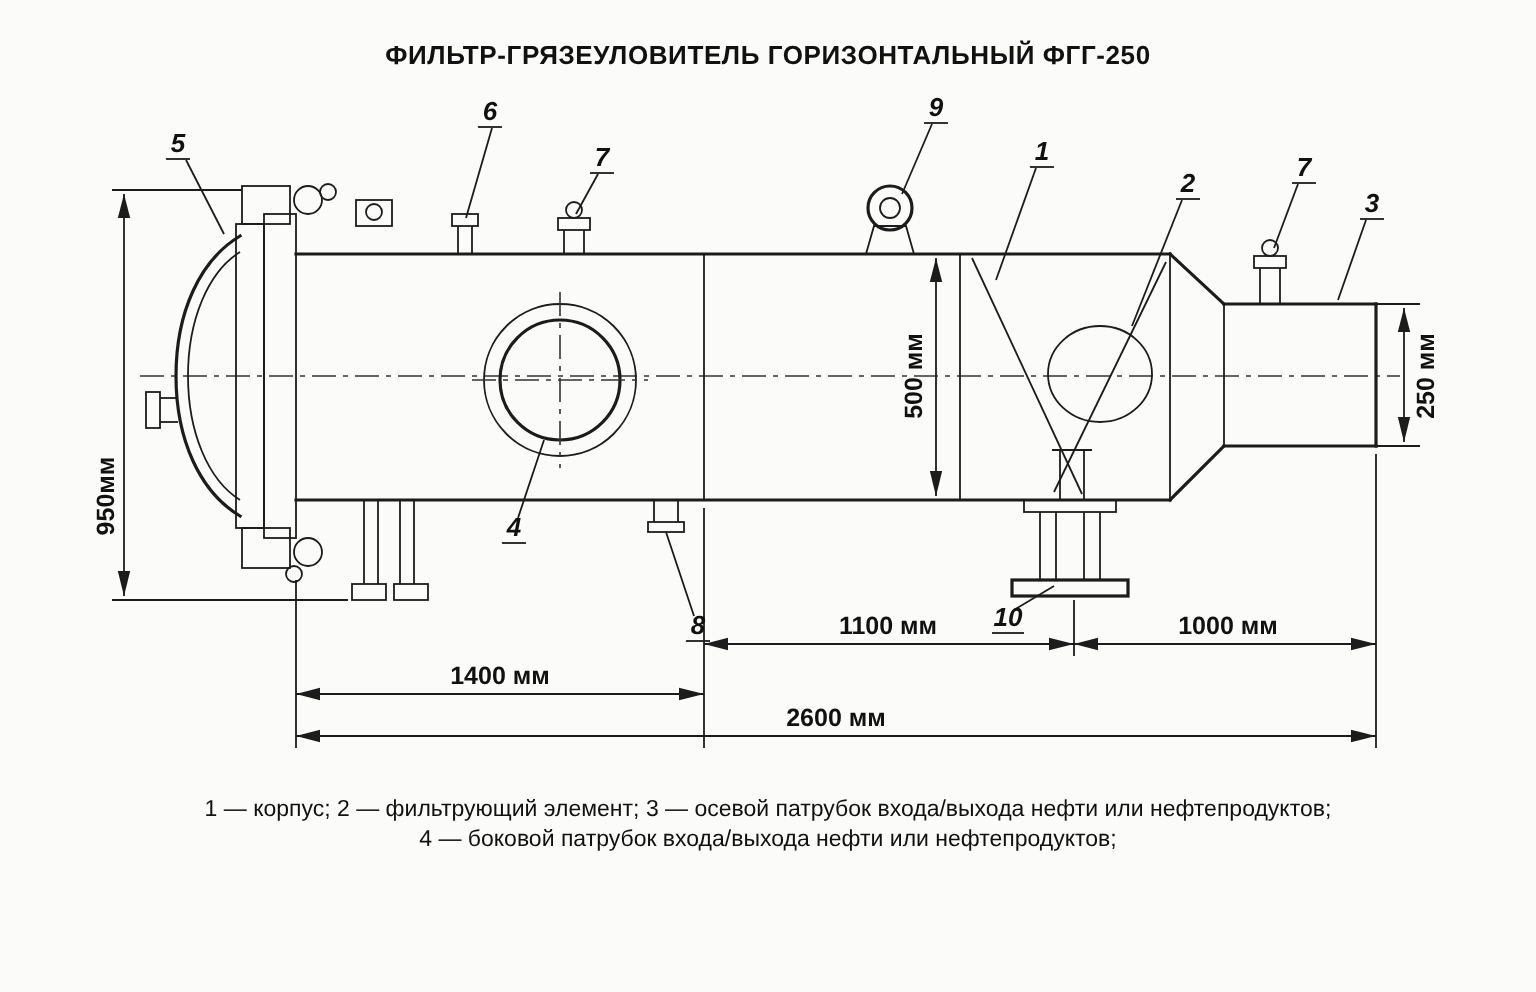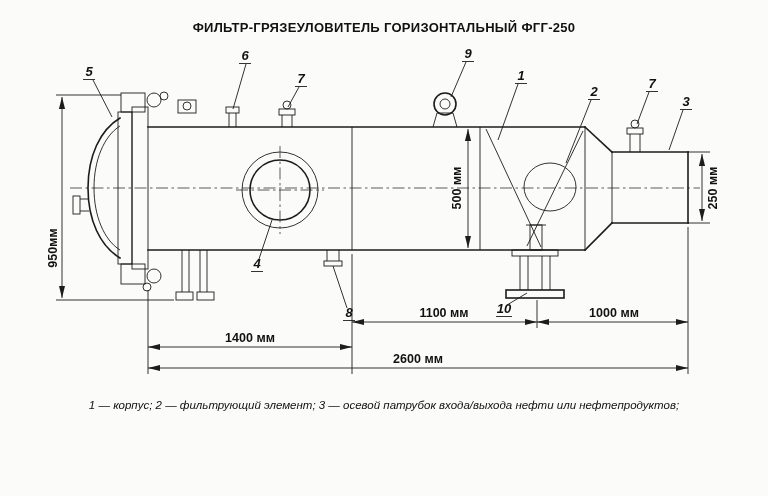--- a/index.html
+++ b/index.html
@@ -9,21 +9,21 @@
          font-size:13px;font-weight:bold;letter-spacing:.3px;color:#111;}
   svg{position:absolute;top:0;left:0;}
   .ln{stroke:#1c1c1c;stroke-width:1.6;fill:none;stroke-linecap:square;}
   .tn{stroke:#1c1c1c;stroke-width:0.9;fill:none;}
   .dm{stroke:#1c1c1c;stroke-width:0.9;fill:none;}
   .cl{stroke:#333;stroke-width:0.8;fill:none;stroke-dasharray:12 3.5 2.5 3.5;}
   text{font-family:"Liberation Sans",sans-serif;fill:#111;}
   .dimtxt{font-size:12.5px;font-weight:bold;}
   .co{font-size:13px;font-style:italic;font-weight:bold;}
   .legend{position:absolute;top:398px;left:0;right:0;text-align:center;
-          font-size:11.5px;font-style:italic;color:#111;line-height:15.4px;}
+          font-size:11.5px;color:#111;line-height:15.4px;}
 </style>
 </head>
 <body>
 
 <div class="page">
 
   <div class="title">ФИЛЬТР-ГРЯЗЕУЛОВИТЕЛЬ ГОРИЗОНТАЛЬНЫЙ ФГГ-250</div>
 
   <svg width="768" height="496" viewBox="0 0 768 496">
     <defs>
@@ -216,15 +216,16 @@
       <line class="tn" x1="343" y1="320.5" x2="355" y2="320.5"></line>
 
       <line class="tn" x1="507" y1="305" x2="527" y2="293"></line>
       <text class="co" x="504" y="313" text-anchor="middle">10</text>
       <line class="tn" x1="496" y1="316.5" x2="512" y2="316.5"></line>
     </g>
   </svg>
 
   <div class="legend">
     <div>1 — корпус; 2 — фильтрующий элемент; 3 — осевой патрубок входа/выхода нефти или нефтепродуктов;</div>
+    <div>4 — боковой патрубок входа/выхода нефти или нефтепродуктов;</div>
   </div>
 
 </div>
 
 </body></html>

